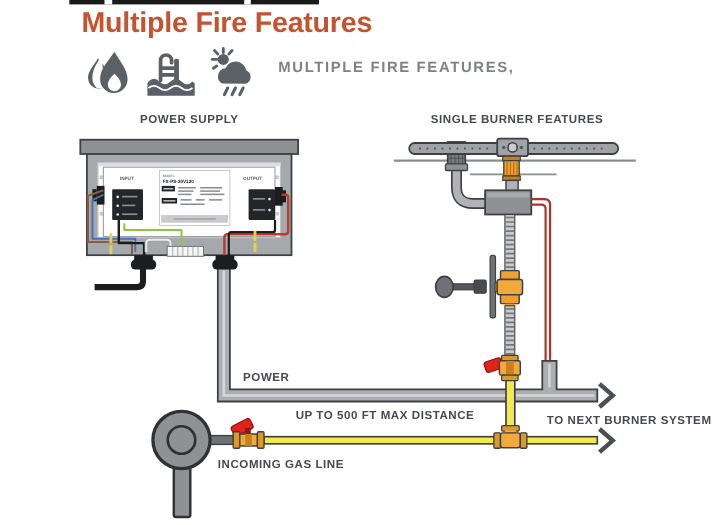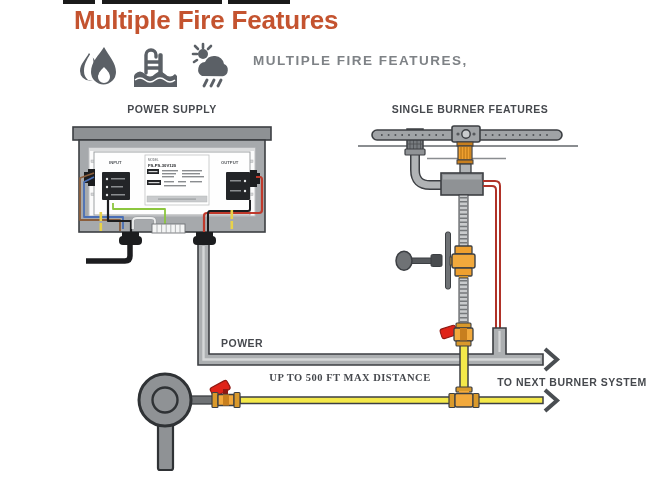--- a/index.html
+++ b/index.html
@@ -294,15 +294,16 @@
         <rect x="193" y="236" width="23" height="9" rx="4"></rect>
       </g>
 
       <path d="M130,244 V256 Q130,261 125,261 H86" fill="none" stroke="#1C1D1F" stroke-width="5.5"></path>
     </g>
   </svg>
 
   <div class="lbl center" style="left:104px;top:103px;width:136px;">POWER SUPPLY</div>
   <div class="lbl center" style="left:388px;top:103px;width:164px;">SINGLE BURNER FEATURES</div>
   <div class="lbl" style="left:221px;top:337px;">POWER</div>
-  <div class="lbl center" style="left:262px;top:372px;width:176px;font-family:Liberation Serif, serif;">UP TO 500 FT MAX DISTANCE</div>
+  <div class="lbl center" style="left:262px;top:372px;width:176px;">UP TO 500 FT MAX DISTANCE</div>
   <div class="lbl center" style="left:474px;top:376px;width:164px;margin-left:16px;">TO NEXT BURNER SYSTEM</div>
+  <div class="lbl" style="left:198px;top:416px;">INCOMING GAS LINE</div>
 </div>
 
 </body></html>

